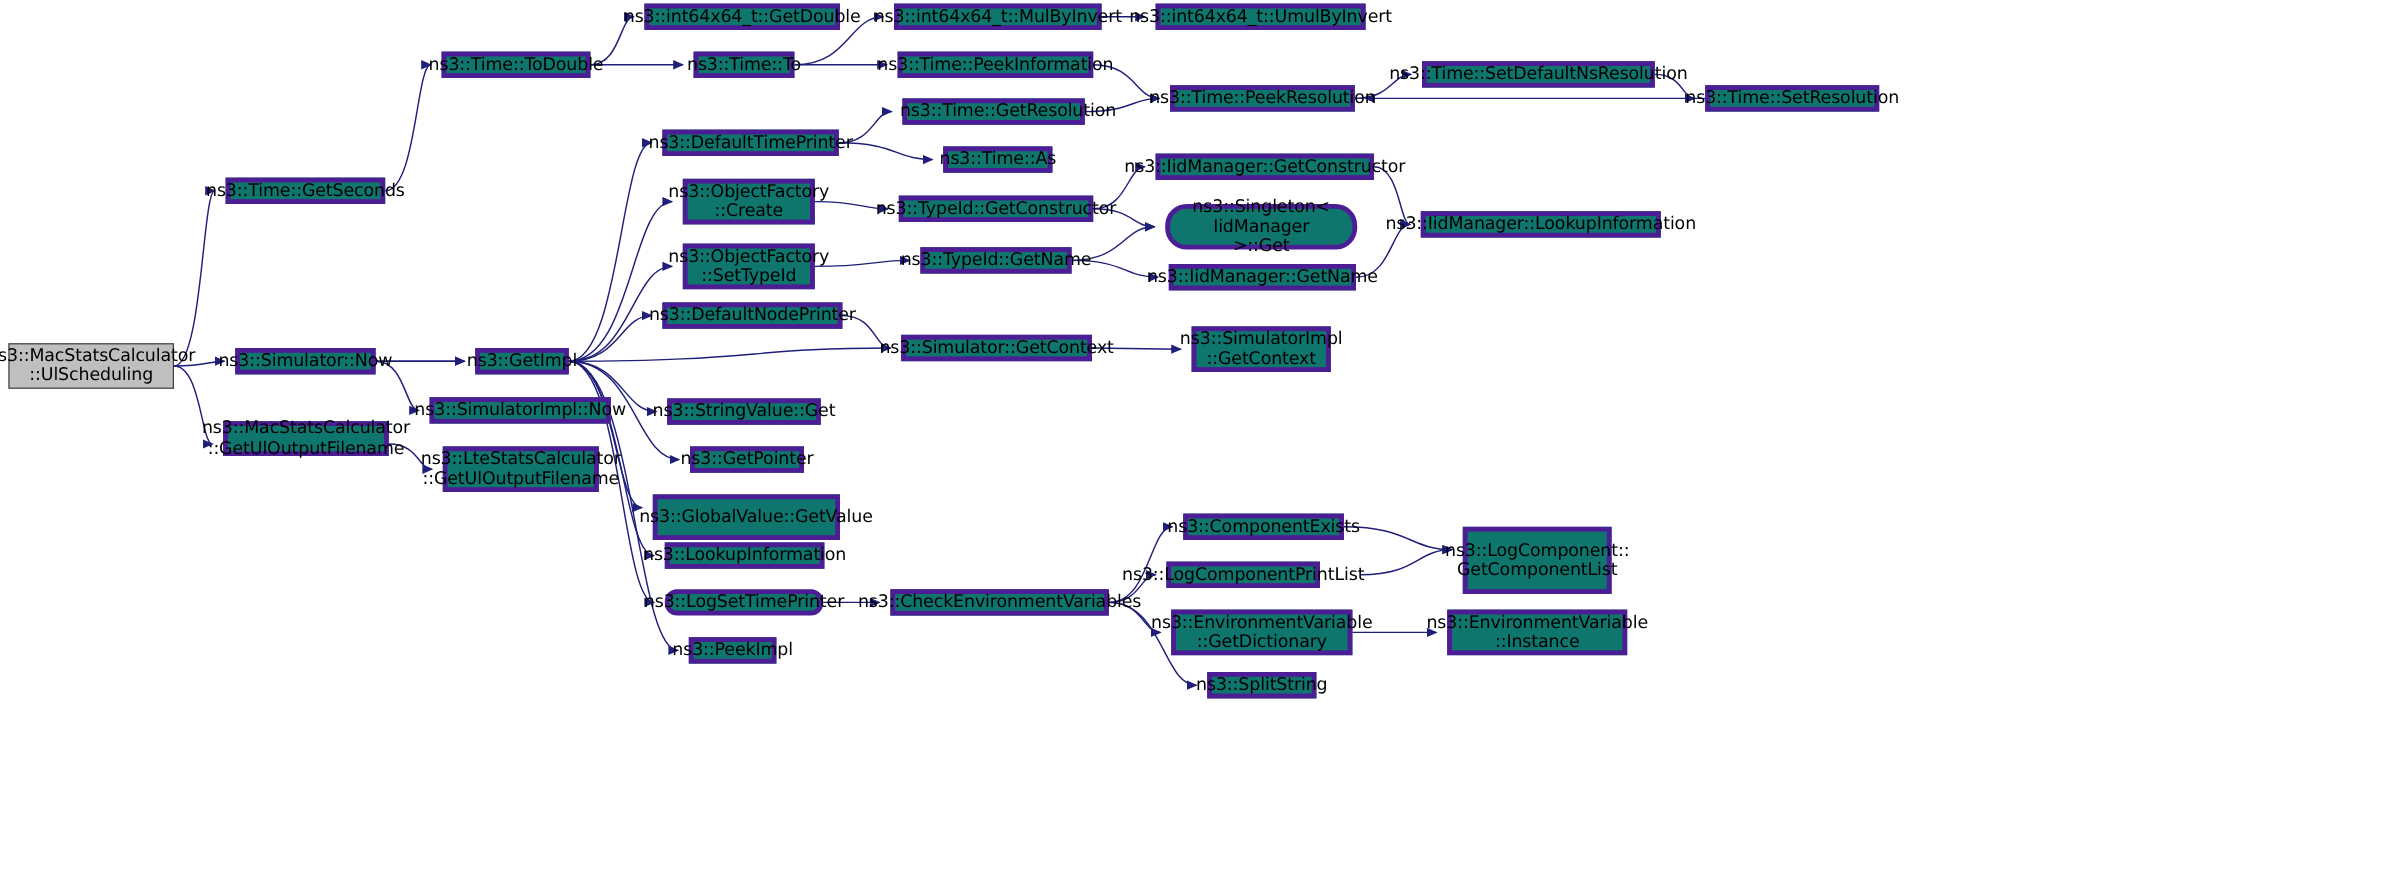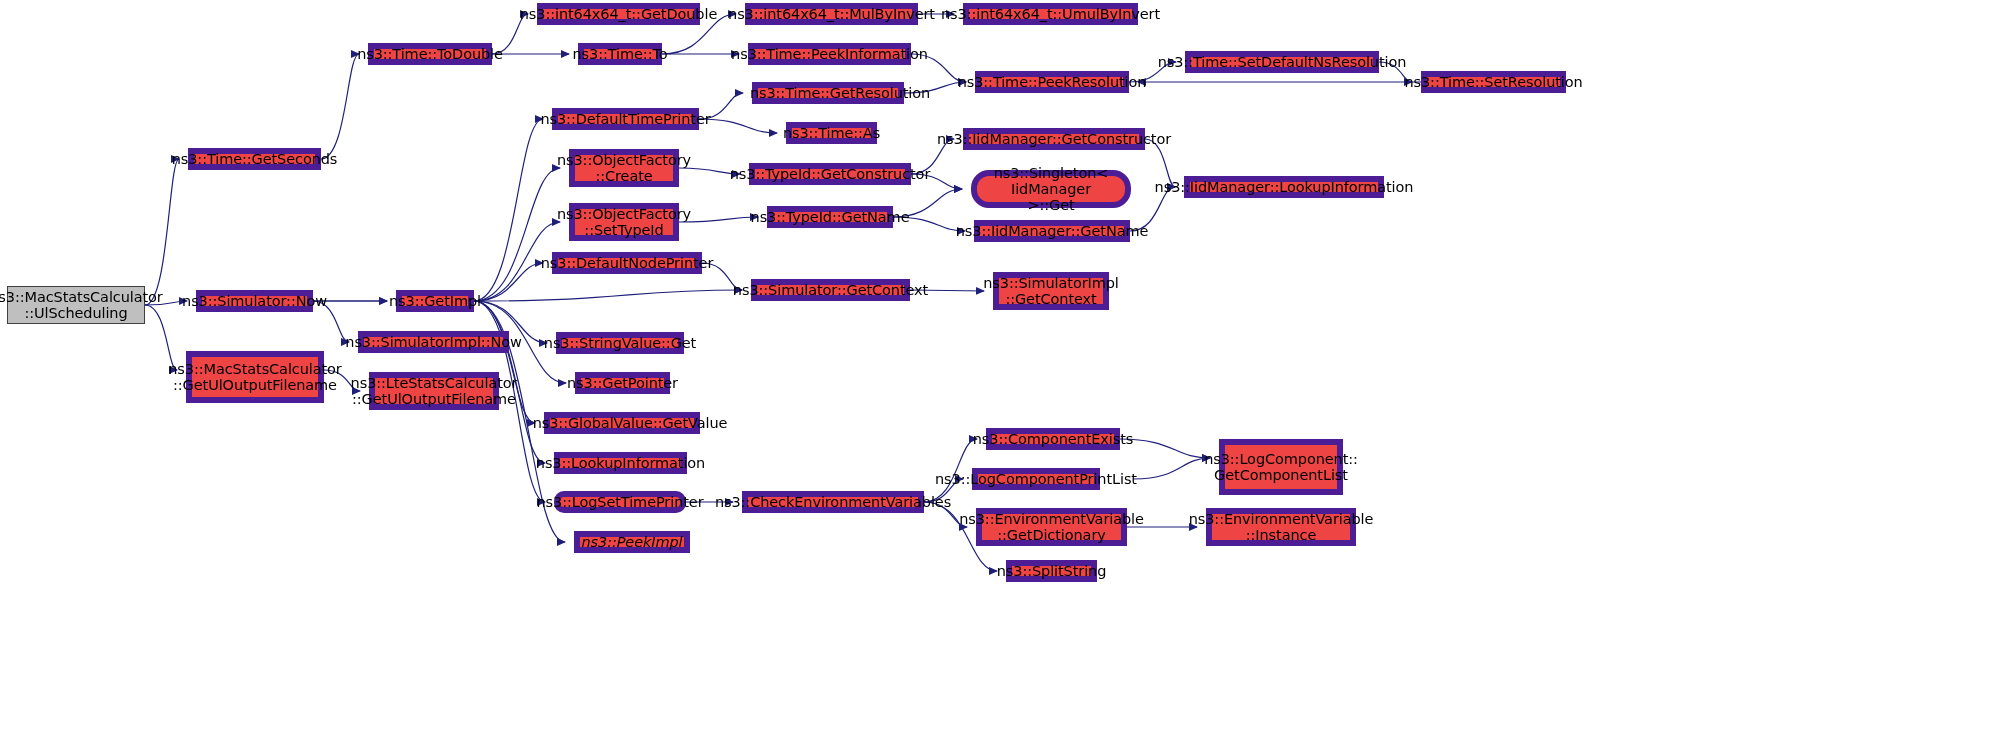--- a/index.html
+++ b/index.html
@@ -14,22 +14,22 @@
   }
   svg.edges{
     position:absolute;
     left:0;top:0;
     width:1993px;height:745px;
     pointer-events:none;
   }
   .node{
     position:absolute;
     box-sizing:border-box;
-    background:#ef4444;
-    border:6px solid #4c1d95;
+    background:#0f766e;
+    border:4px solid #4c1d95;
     display:flex;
     align-items:center;
     justify-content:center;
     text-align:center;
     color:#000000;
     font-size:14.5px;
     line-height:1.12;
     letter-spacing:-0.1px;
     white-space:pre-line;
     padding:0 4px;
@@ -100,41 +100,41 @@
         <path d="M1120,439 C1174.45,439 1174.45,458 1210,458" stroke="#1f1f7a" stroke-width="1.2" fill="none" marker-end="url(#ah)"></path>
         <path d="M1134,479 C1180.75,479 1180.75,458 1210,458" stroke="#1f1f7a" stroke-width="1.2" fill="none" marker-end="url(#ah)"></path>
         <path d="M1127,527 L1197,527" stroke="#1f1f7a" stroke-width="1.2" fill="none" marker-end="url(#ah)"></path>
       </g>
   </svg>
   <div id="node-layer">
       <div class="node root" style="left: 7px; top: 286px; width: 138px; height: 38px;"><span>ns3::MacStatsCalculator
 ::UlScheduling</span></div>
       <div class="node" style="left: 188px; top: 148px; width: 133px; height: 22px;"><span>ns3::Time::GetSeconds</span></div>
       <div class="node" style="left: 196px; top: 290px; width: 117px; height: 22px;"><span>ns3::Simulator::Now</span></div>
-      <div class="node" style="left: 186px; top: 351px; width: 138px; height: 52px;"><span>ns3::MacStatsCalculator
+      <div class="node" style="left: 186px; top: 351px; width: 138px; height: 29px;"><span>ns3::MacStatsCalculator
 ::GetUlOutputFilename</span></div>
       <div class="node" style="left: 368px; top: 43px; width: 124px; height: 22px;"><span>ns3::Time::ToDouble</span></div>
       <div class="node" style="left: 396px; top: 290px; width: 78px; height: 22px;"><span>ns3::GetImpl</span></div>
       <div class="node" style="left: 358px; top: 331px; width: 151px; height: 22px;"><span>ns3::SimulatorImpl::Now</span></div>
       <div class="node" style="left: 369px; top: 372px; width: 130px; height: 38px;"><span>ns3::LteStatsCalculator
 ::GetUlOutputFilename</span></div>
       <div class="node" style="left: 537px; top: 3px; width: 163px; height: 22px;"><span>ns3::int64x64_t::GetDouble</span></div>
       <div class="node" style="left: 578px; top: 43px; width: 84px; height: 22px;"><span>ns3::Time::To</span></div>
       <div class="node" style="left: 552px; top: 108px; width: 147px; height: 22px;"><span>ns3::DefaultTimePrinter</span></div>
       <div class="node" style="left: 569px; top: 149px; width: 110px; height: 38px;"><span>ns3::ObjectFactory
 ::Create</span></div>
       <div class="node" style="left: 569px; top: 203px; width: 110px; height: 38px;"><span>ns3::ObjectFactory
 ::SetTypeId</span></div>
       <div class="node" style="left: 552px; top: 252px; width: 150px; height: 22px;"><span>ns3::DefaultNodePrinter</span></div>
       <div class="node" style="left: 556px; top: 332px; width: 128px; height: 22px;"><span>ns3::StringValue::Get</span></div>
       <div class="node" style="left: 575px; top: 372px; width: 95px; height: 22px;"><span>ns3::GetPointer</span></div>
-      <div class="node" style="left: 544px; top: 412px; width: 156px; height: 22px; padding-left: 20px;"><span>ns3::GlobalValue::GetValue</span></div>
+      <div class="node" style="left: 544px; top: 412px; width: 156px; height: 38px; padding-left: 20px;"><span>ns3::GlobalValue::GetValue</span></div>
       <div class="node" style="left: 554px; top: 452px; width: 133px; height: 22px;"><span>ns3::LookupInformation</span></div>
       <div class="node" style="left: 554px; top: 491px; width: 132px; height: 22px; border-radius: 10px;"><span>ns3::LogSetTimePrinter</span></div>
-      <div class="node" style="left: 574px; top: 531px; width: 116px; height: 22px; font-style: italic;"><span>ns3::PeekImpl</span></div>
+      <div class="node" style="left: 574px; top: 531px; width: 73px; height: 22px;"><span>ns3::PeekImpl</span></div>
       <div class="node" style="left: 745px; top: 3px; width: 173px; height: 22px;"><span>ns3::int64x64_t::MulByInvert</span></div>
       <div class="node" style="left: 748px; top: 43px; width: 163px; height: 22px;"><span>ns3::Time::PeekInformation</span></div>
       <div class="node" style="left: 752px; top: 82px; width: 152px; height: 22px; padding-left: 28px;"><span>ns3::Time::GetResolution</span></div>
       <div class="node" style="left: 786px; top: 122px; width: 91px; height: 22px;"><span>ns3::Time::As</span></div>
       <div class="node" style="left: 749px; top: 163px; width: 162px; height: 22px;"><span>ns3::TypeId::GetConstructor</span></div>
       <div class="node" style="left: 767px; top: 206px; width: 126px; height: 22px;"><span>ns3::TypeId::GetName</span></div>
       <div class="node" style="left: 751px; top: 279px; width: 159px; height: 22px;"><span>ns3::Simulator::GetContext</span></div>
       <div class="node" style="left: 742px; top: 491px; width: 182px; height: 22px;"><span>ns3::CheckEnvironmentVariables</span></div>
       <div class="node" style="left: 963px; top: 3px; width: 175px; height: 22px;"><span>ns3::int64x64_t::UmulByInvert</span></div>
       <div class="node" style="left: 975px; top: 71px; width: 154px; height: 22px;"><span>ns3::Time::PeekResolution</span></div>

